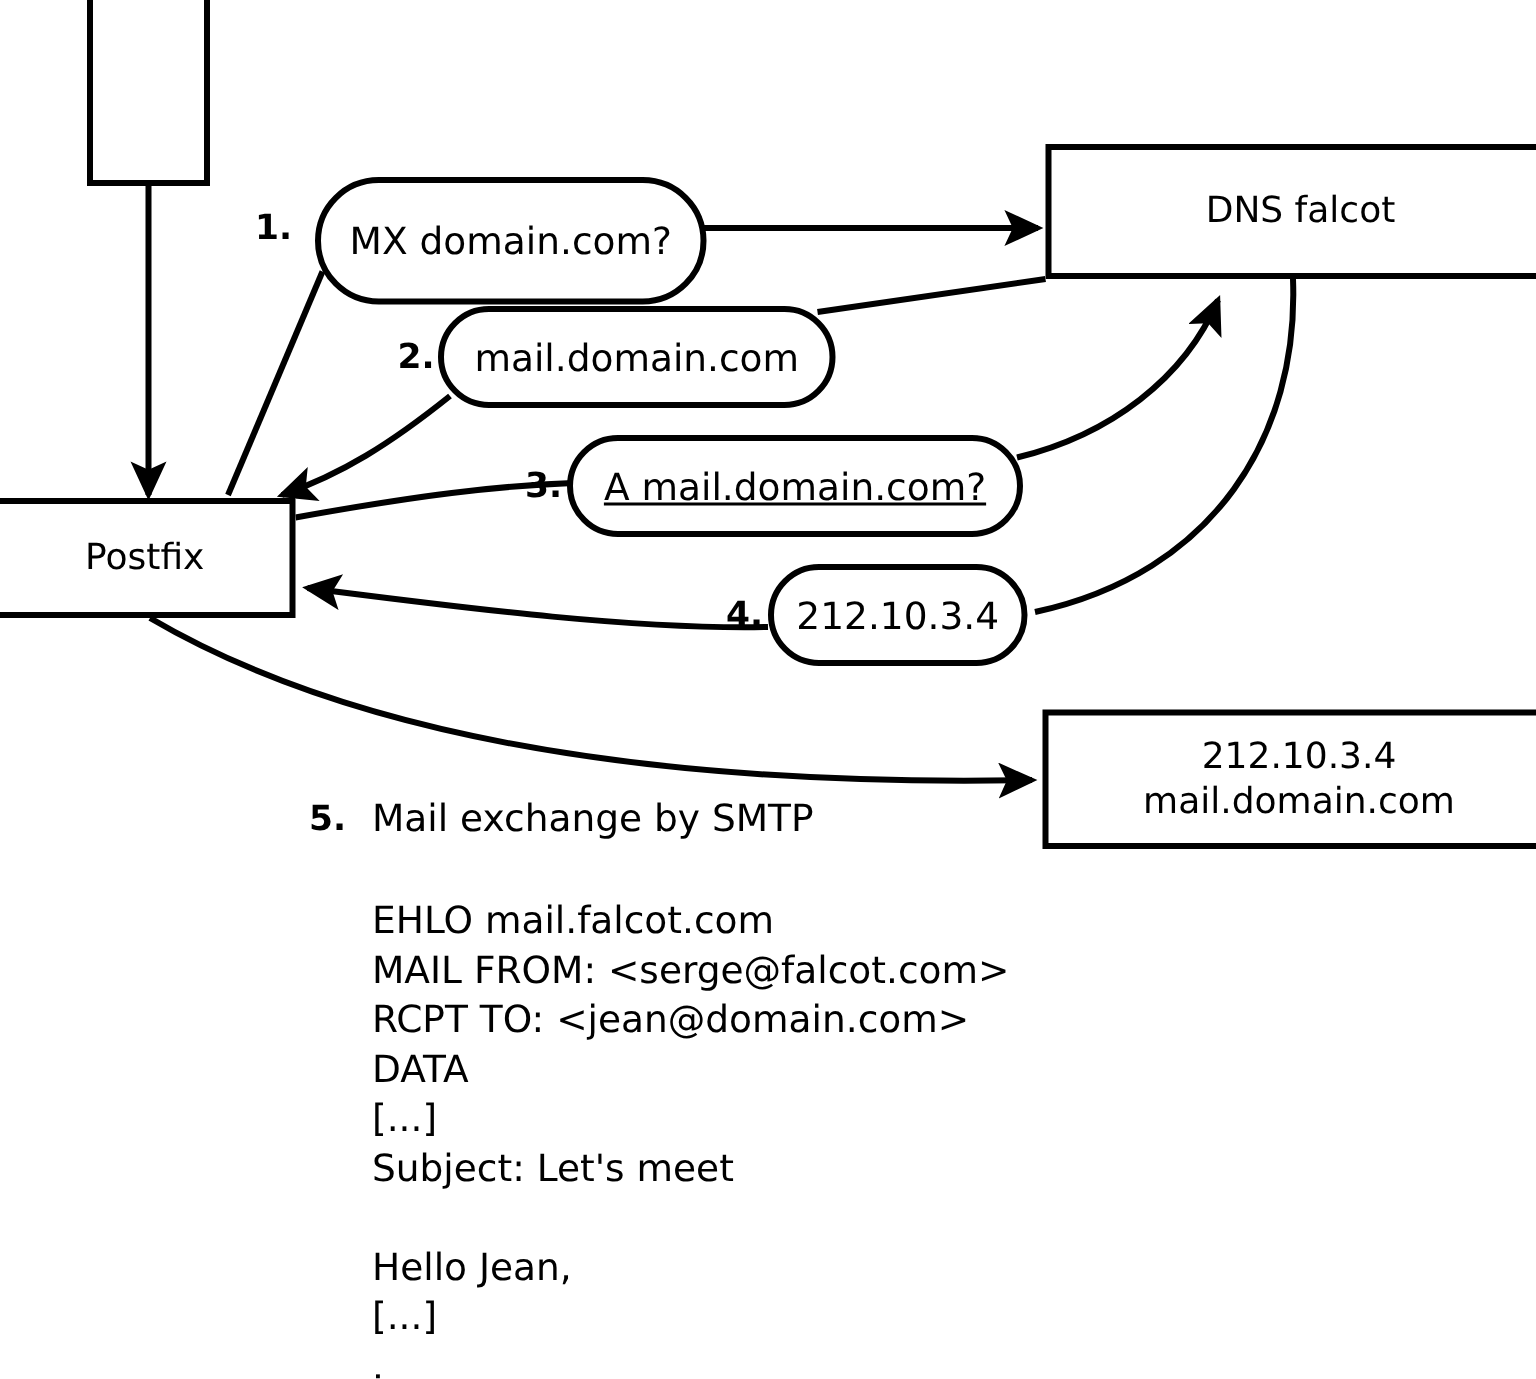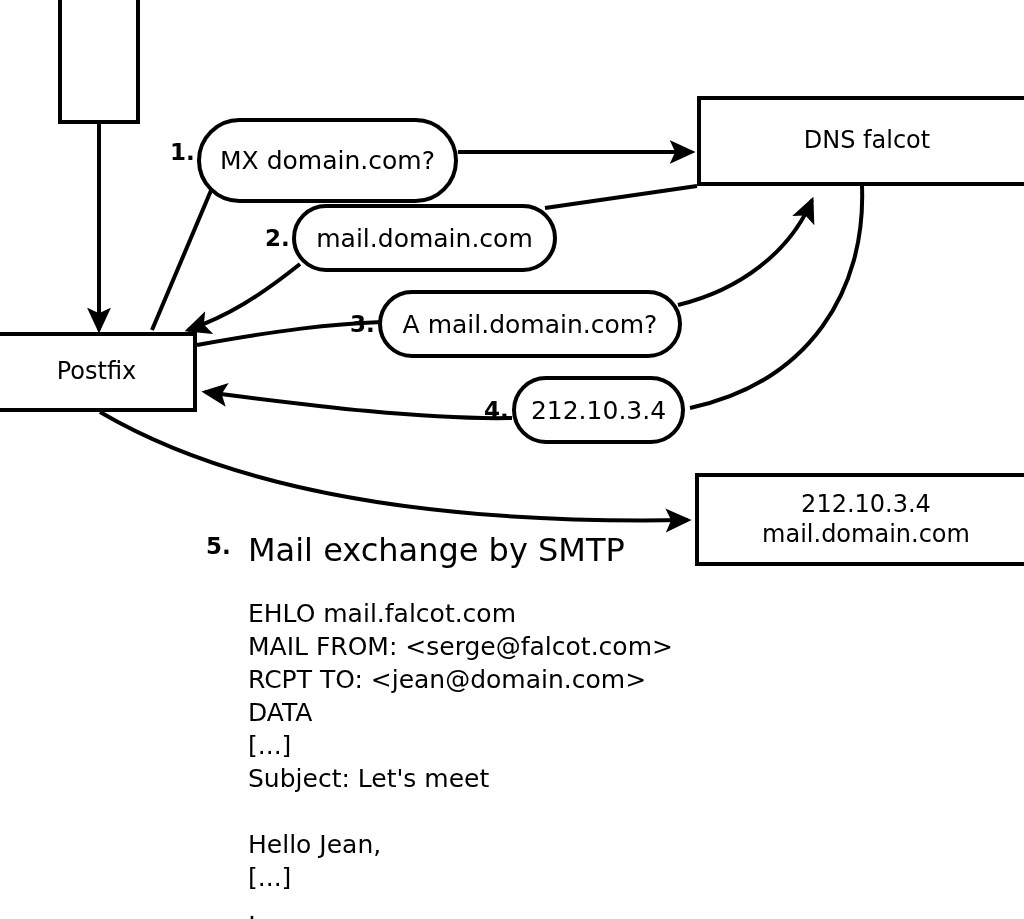--- a/index.html
+++ b/index.html
@@ -66,21 +66,21 @@
   }
   .transcript {
     position: absolute;
     font-size: 25px;
     line-height: 33px;
     white-space: pre;
     z-index: 5;
   }
   .step5-label {
     position: absolute;
-    font-size: 32px;
+    font-size: 25px;
     white-space: nowrap;
     z-index: 5;
   }
   .step5-num {
     position: absolute;
     font-size: 23px;
     font-weight: bold;
     z-index: 5;
   }
 </style>
@@ -129,31 +129,31 @@
   <div class="node-box" style="left:-4px; top:332px; width:201px; height:80px;">
     <span>Postfix</span>
   </div>
 
   <div class="node-box" style="left:695px; top:473px; width:342px; height:93px; flex-direction:column;">
     <span>212.10.3.4</span>
     <span>mail.domain.com</span>
   </div>
 
   <div class="step-num" style="left:170px; top:139px;">1.</div>
-  <div class="bubble" style="left:197px; top:118px; width:261px; height:85px;text-align:center;">
+  <div class="bubble" style="left:210px; top:118px; width:261px; height:85px;text-align:center;">
     <span>MX domain.com?</span>
   </div>
 
   <div class="step-num" style="left:265px; top:225px;">2.</div>
   <div class="bubble" style="left:292px; top:204px; width:265px; height:68px;">
     <span>mail.domain.com</span>
   </div>
 
   <div class="step-num" style="left:350px; top:311px;">3.</div>
-  <div class="bubble" style="left:378px; top:290px; width:304px; height:68px;">
+  <div class="bubble" style="left:378px; top:290px; width:304px; height:68px;text-decoration:underline;">
     <span>A mail.domain.com?</span>
   </div>
 
   <div class="step-num" style="left:484px; top:397px;">4.</div>
   <div class="bubble" style="left:512px; top:376px; width:173px; height:68px;">
     <span>212.10.3.4</span>
   </div>
 
   <div class="step5-num" style="left:206px; top:533px;">5.</div>
   <div class="step5-label" style="left:248px; top:531px;">Mail exchange by SMTP</div>

